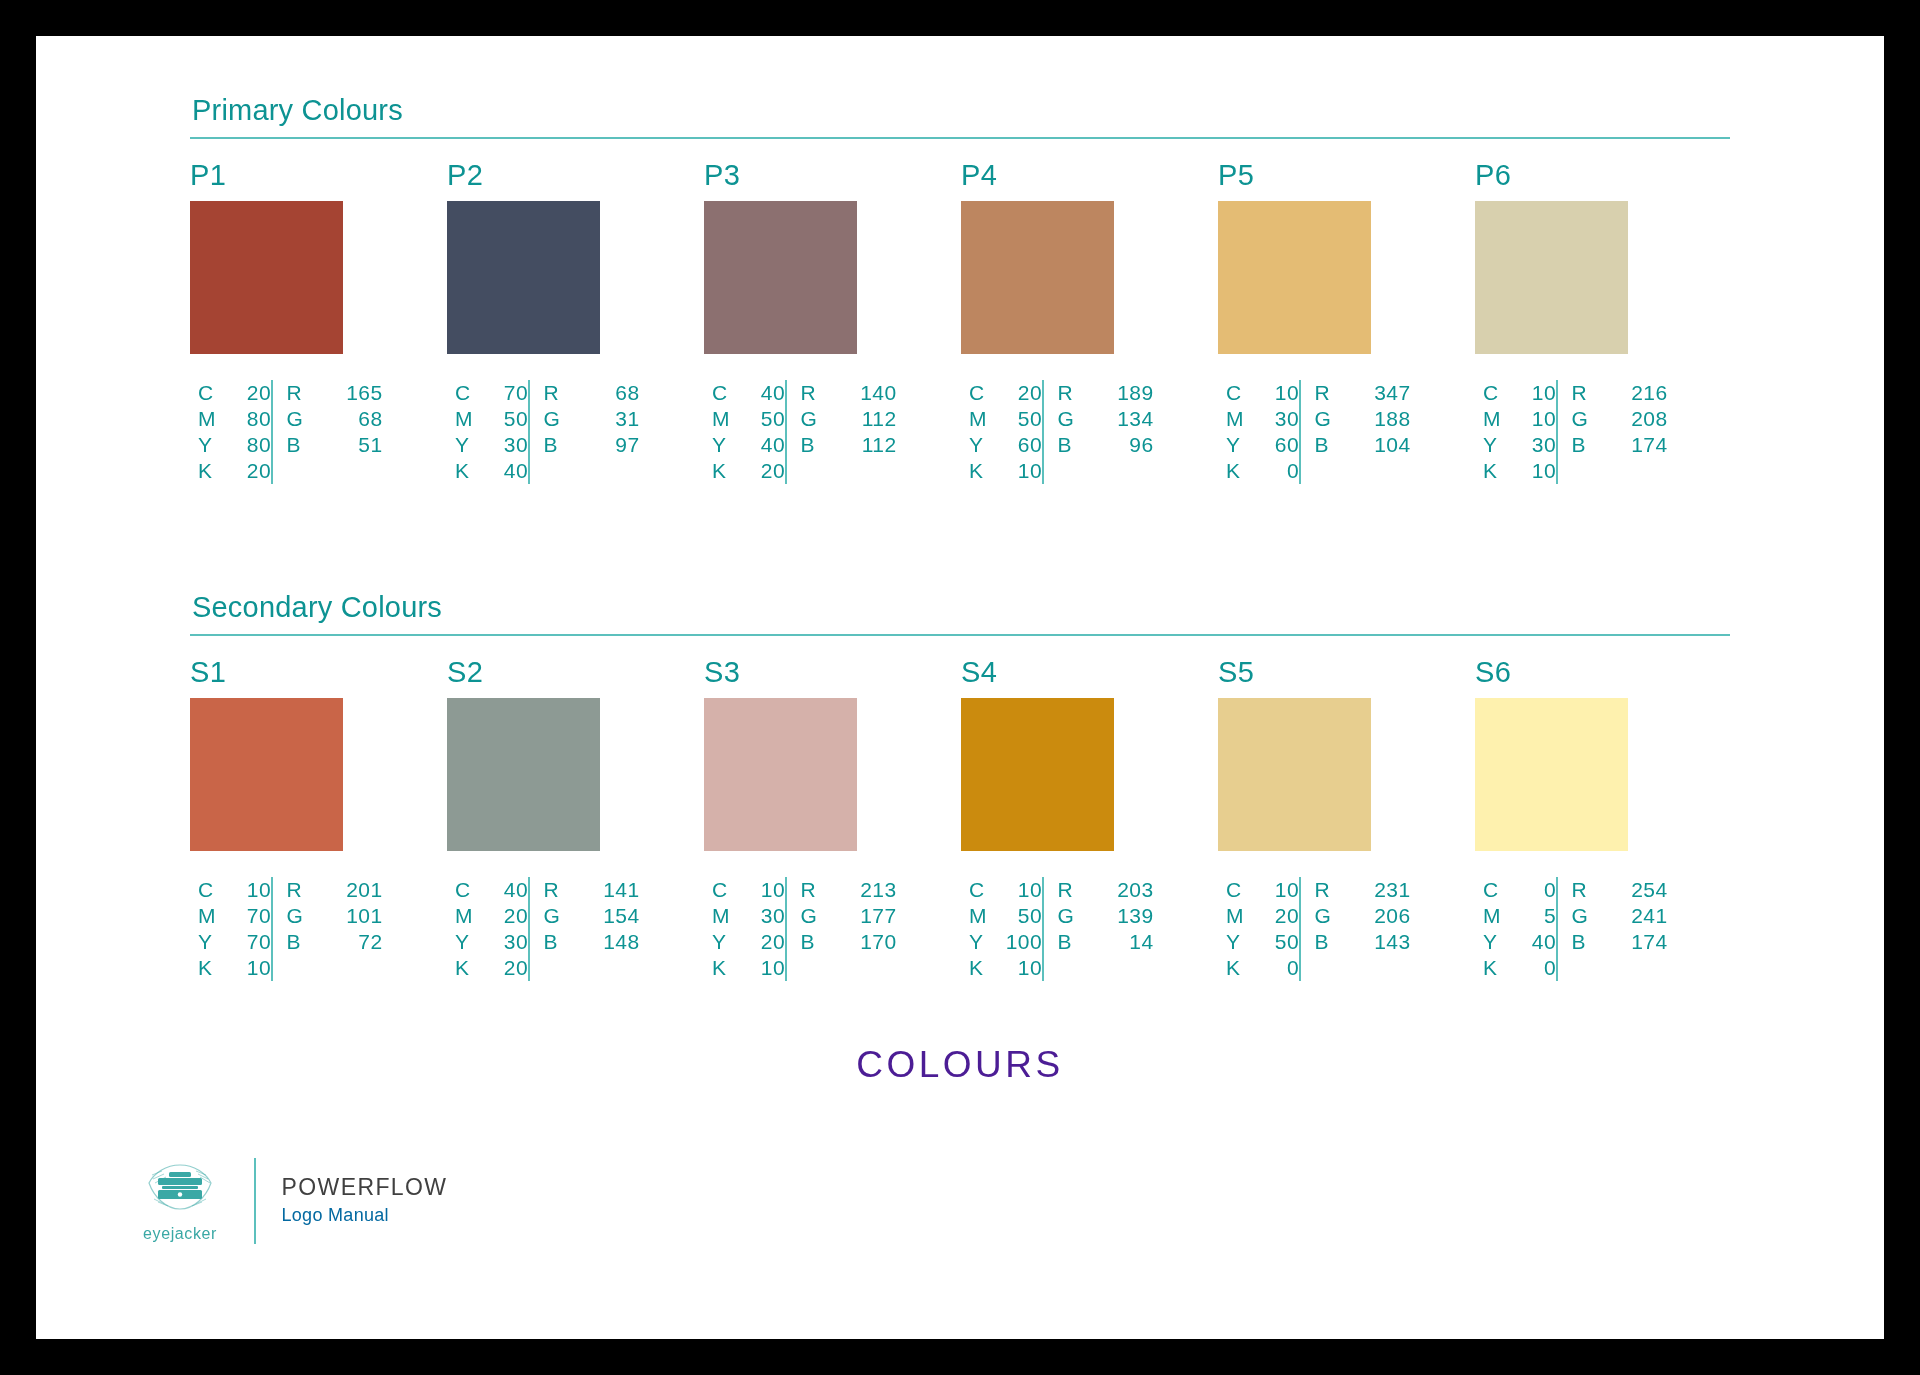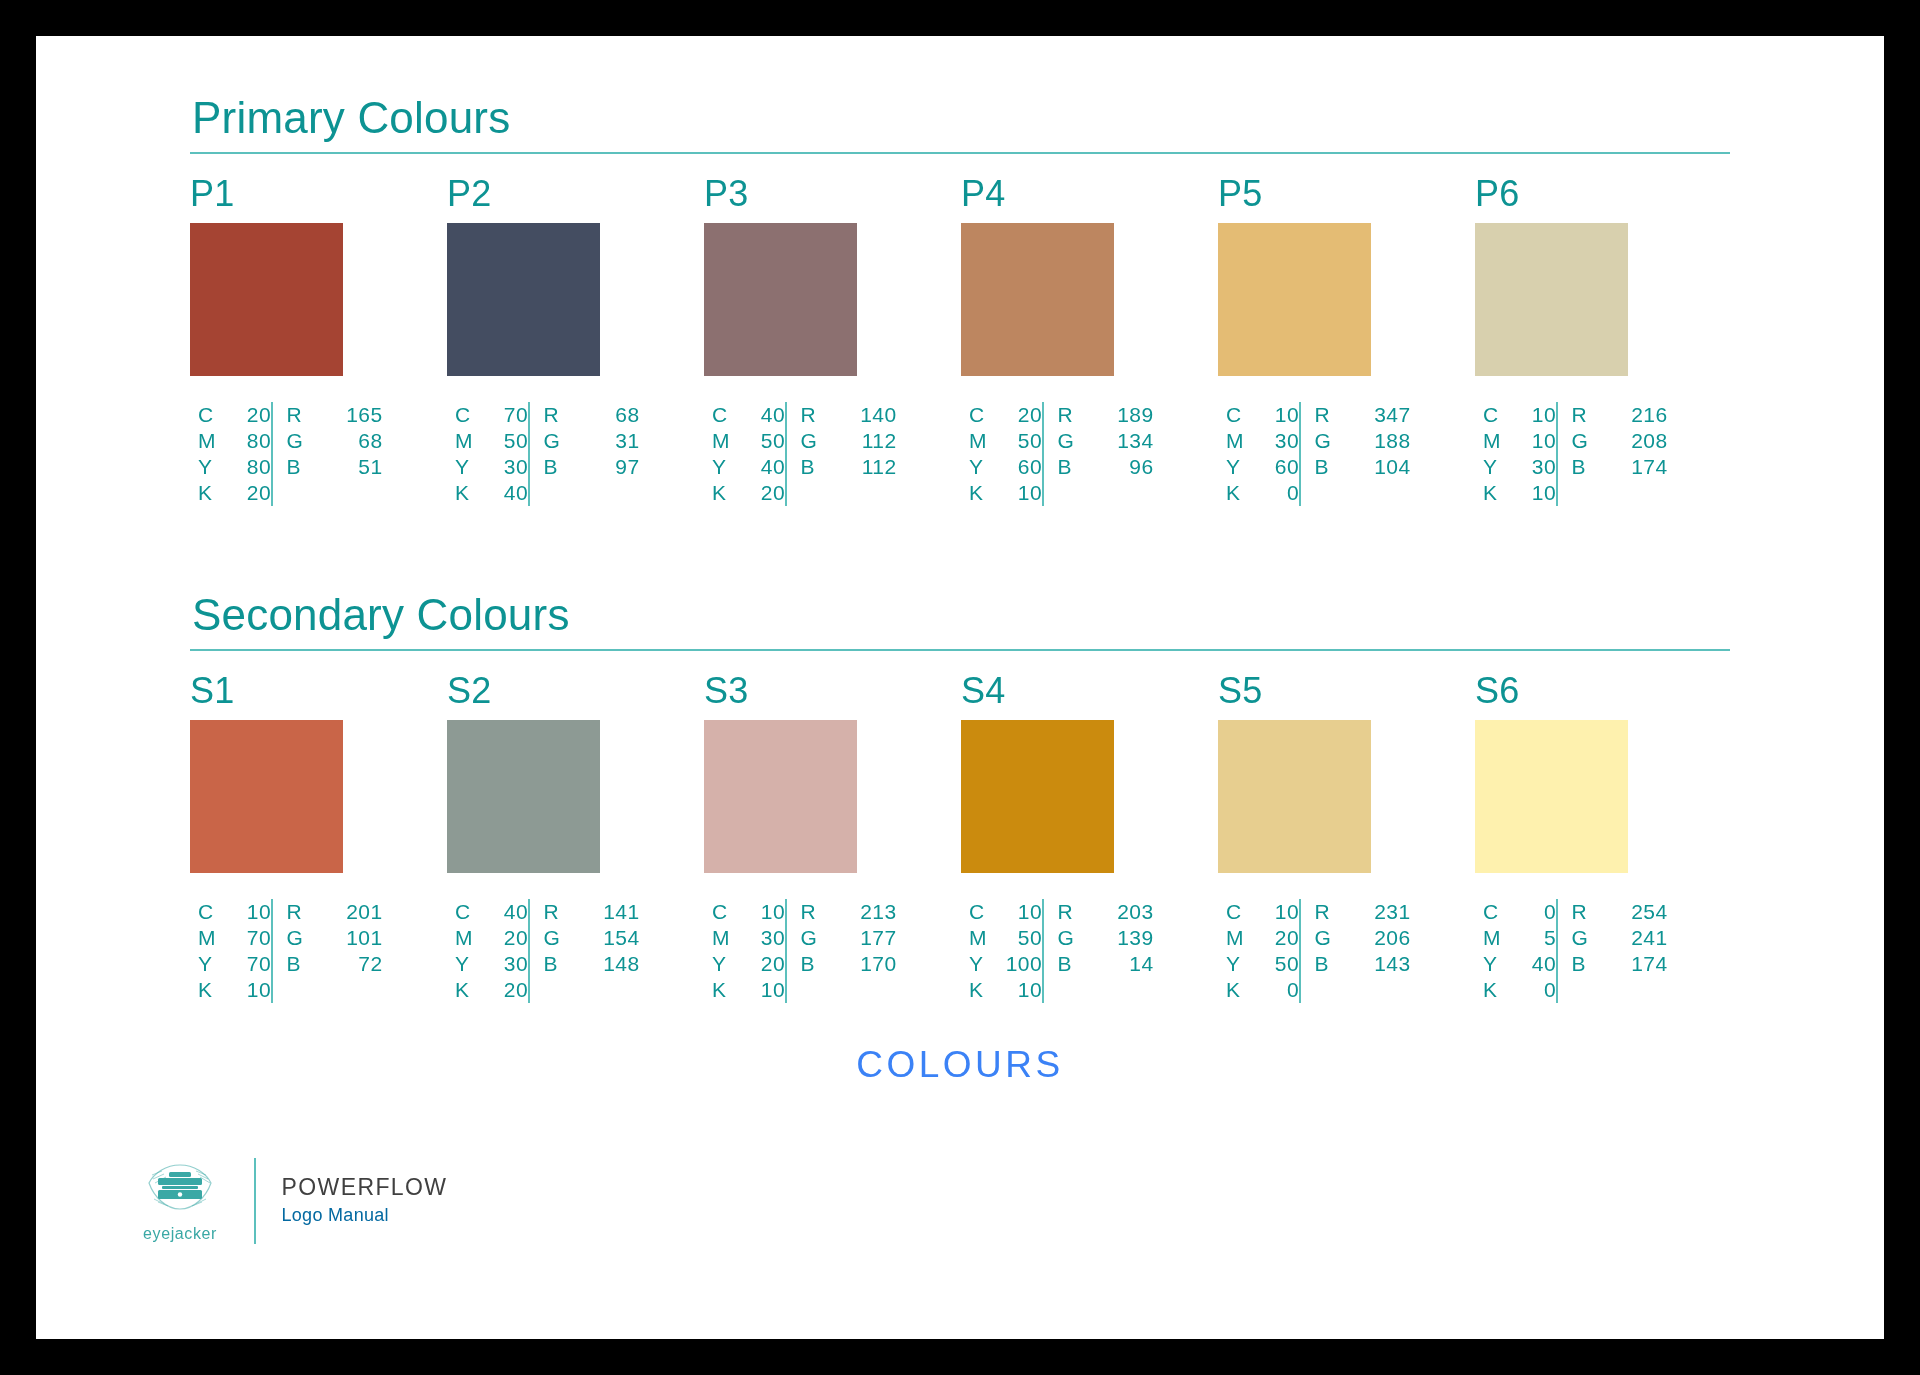--- a/index.html
+++ b/index.html
@@ -34,21 +34,21 @@
   
   .section {
     position: absolute;
     left: 154px;
     width: 1540px;
   }
   .section-primary { top: 60px; }
   .section-secondary { top: 557px; }
 
   .section-title {
-    font-size: 44px;
+    font-size: 29px;
     font-weight: 400;
     color: #0d9393;
     letter-spacing: 0.2px;
     line-height: 1.0;
     margin: 0;
     padding: 0 0 12px 2px;
   }
   .section-rule {
     height: 1.5px;
     background: #5cc0bd;
@@ -60,21 +60,21 @@
     display: flex;
     margin-top: 22px;
   }
   .swatch-col {
     width: 214px;
     margin-right: 43px;
   }
   .swatch-col:last-child { margin-right: 0; }
 
   .swatch-label {
-    font-size: 36px;
+    font-size: 29px;
     color: #0d9393;
     font-weight: 400;
     letter-spacing: 0.3px;
     margin-bottom: 11px;
     line-height: 1;
   }
 
   .swatch-chip {
     width: 153px;
     height: 153px;
@@ -113,21 +113,21 @@
   .v-line.empty { visibility: hidden; }
 
   
   .page-caption {
     position: absolute;
     top: 1008px;
     left: 0;
     width: 1848px;
     text-align: center;
     font-size: 37px;
-    color: #3b82f6;
+    color: #4c1d95;
     letter-spacing: 3.5px;
     font-weight: 400;
   }
 
   
   .footer {
     position: absolute;
     left: 96px;
     top: 1122px;
     display: flex;

